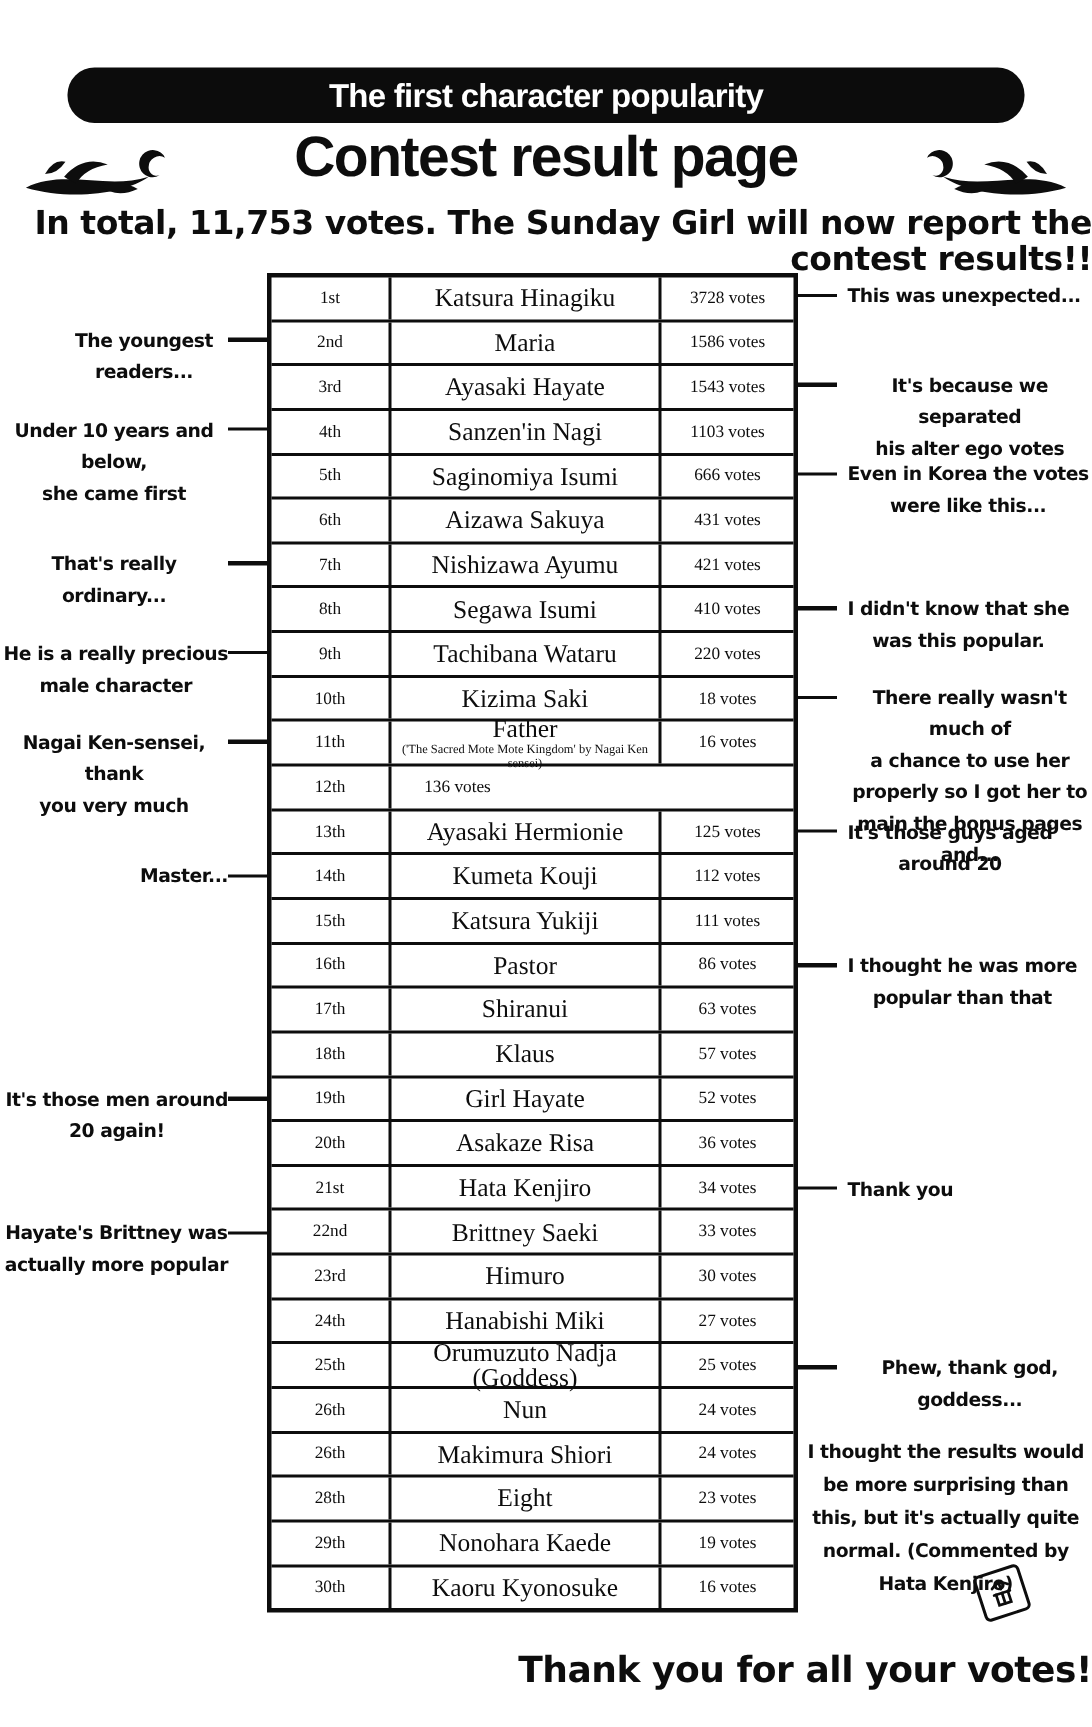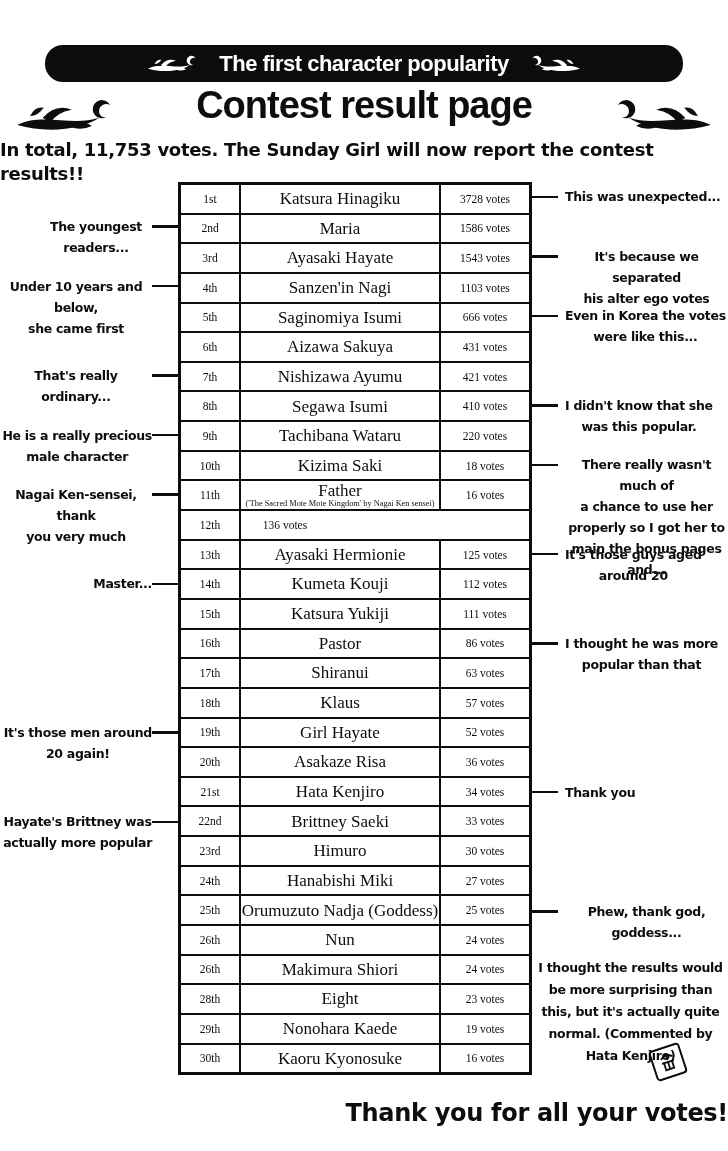--- a/index.html
+++ b/index.html
@@ -3,54 +3,54 @@
 <meta charset="utf-8">
 <style>
   html,body{margin:0;padding:0;}
   body{
     width:728px;height:1151px;position:relative;background:#ffffff;
     font-family:"Liberation Sans", sans-serif;color:#0d0d0d;overflow:hidden;
   }
   .banner{
     position:absolute;left:45px;top:45px;width:638px;height:37px;
     background:#0c0c0c;border-radius:18px;
-    display:flex;align-items:center;justify-content:center;gap:16px;
+    display:flex;align-items:center;justify-content:center;gap:16px;flex-direction:column;
   }
   .banner-title{
     color:#ffffff;font-weight:bold;font-size:22px;letter-spacing:-0.5px;
     font-family:"Liberation Sans", sans-serif;
   }
   .flourish{color:#ffffff;display:flex;align-items:center;}
   .flourish svg{display:block;}
   .flip{transform:scaleX(-1);}
   .page-title{
     position:absolute;left:0;right:0;top:84px;text-align:center;
     font-size:38px;font-weight:bold;letter-spacing:-1px;
     font-family:"Liberation Sans", sans-serif;
   }
   .title-flourish{position:absolute;color:#0d0d0d;}
   .title-flourish.left{left:14px;top:96px;}
   .title-flourish.right{right:14px;top:96px;transform:scaleX(-1);}
   .hand{font-family:"DejaVu Sans", sans-serif;font-weight:bold;letter-spacing:-0.3px;}
   .subtitle{
-    position:absolute;left:0;right:0;top:138px;text-align:left;
-    font-size:18px;line-height:24px;
+    position:absolute;left:0;right:0;top:138px;text-align:right;
+    font-size:22px;line-height:24px;
   }
   .results-table{
     position:absolute;left:178px;top:182px;width:354px;height:893px;
     border:3px solid #0d0d0d;box-sizing:border-box;background:#fff;
     display:flex;flex-direction:column;
   }
   .row{flex:1;display:flex;border-top:2.5px solid #0d0d0d;min-height:0;}
   .row:first-child{border-top:none;}
   .cell{
     display:flex;align-items:center;justify-content:center;
     font-family:"Liberation Serif", serif;box-sizing:border-box;min-width:0;
   }
-  .rank{width:60px;font-size:11.5px;border-right:2.5px solid #0d0d0d;}
+  .rank{width:80px;font-size:11.5px;border-right:2.5px solid #0d0d0d;}
   .name{flex:1;flex-direction:column;font-size:17px;line-height:1.02;text-align:center;border-right:2.5px solid #0d0d0d;}
   .name-sub{font-size:8.3px;line-height:1.1;}
   .votes{width:88px;font-size:11.5px;}
   .annotation{
     position:absolute;font-size:12.5px;line-height:21px;white-space:pre-line;
     text-align:center;font-family:"DejaVu Sans", sans-serif;font-weight:bold;
     letter-spacing:-0.3px;
   }
   .connector{position:absolute;height:2.5px;width:26px;background:#0d0d0d;}
   .comment-block{

